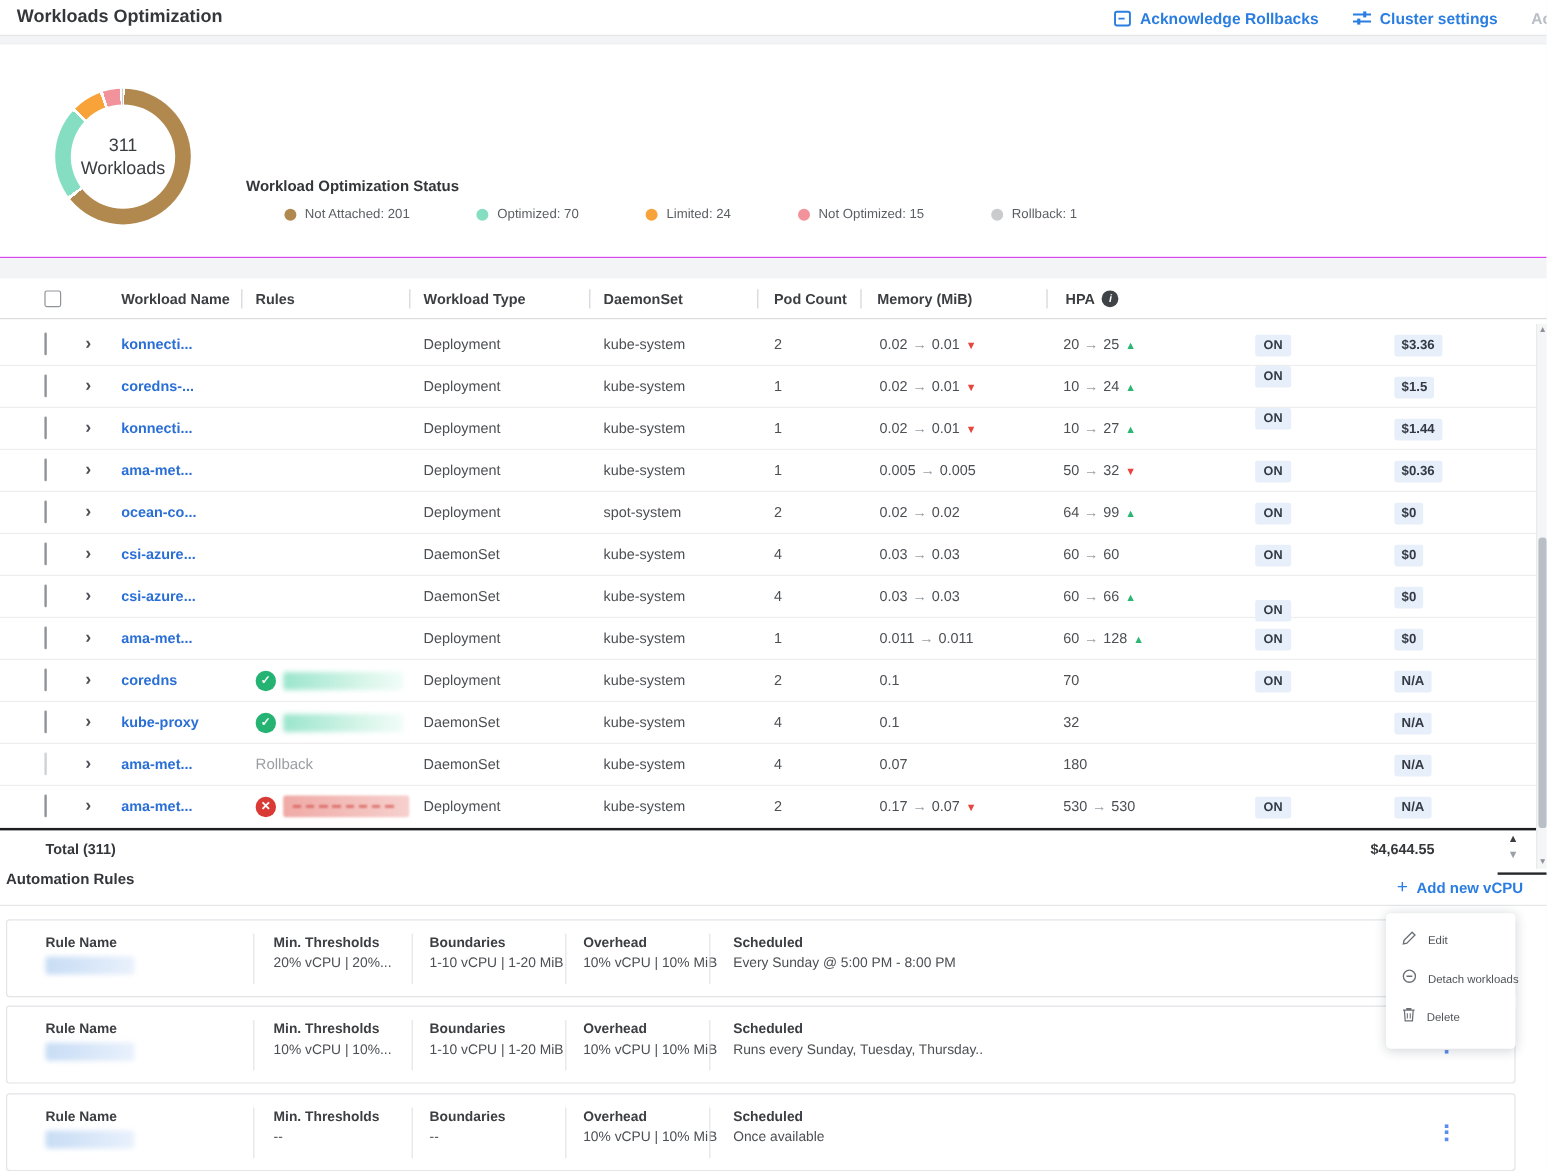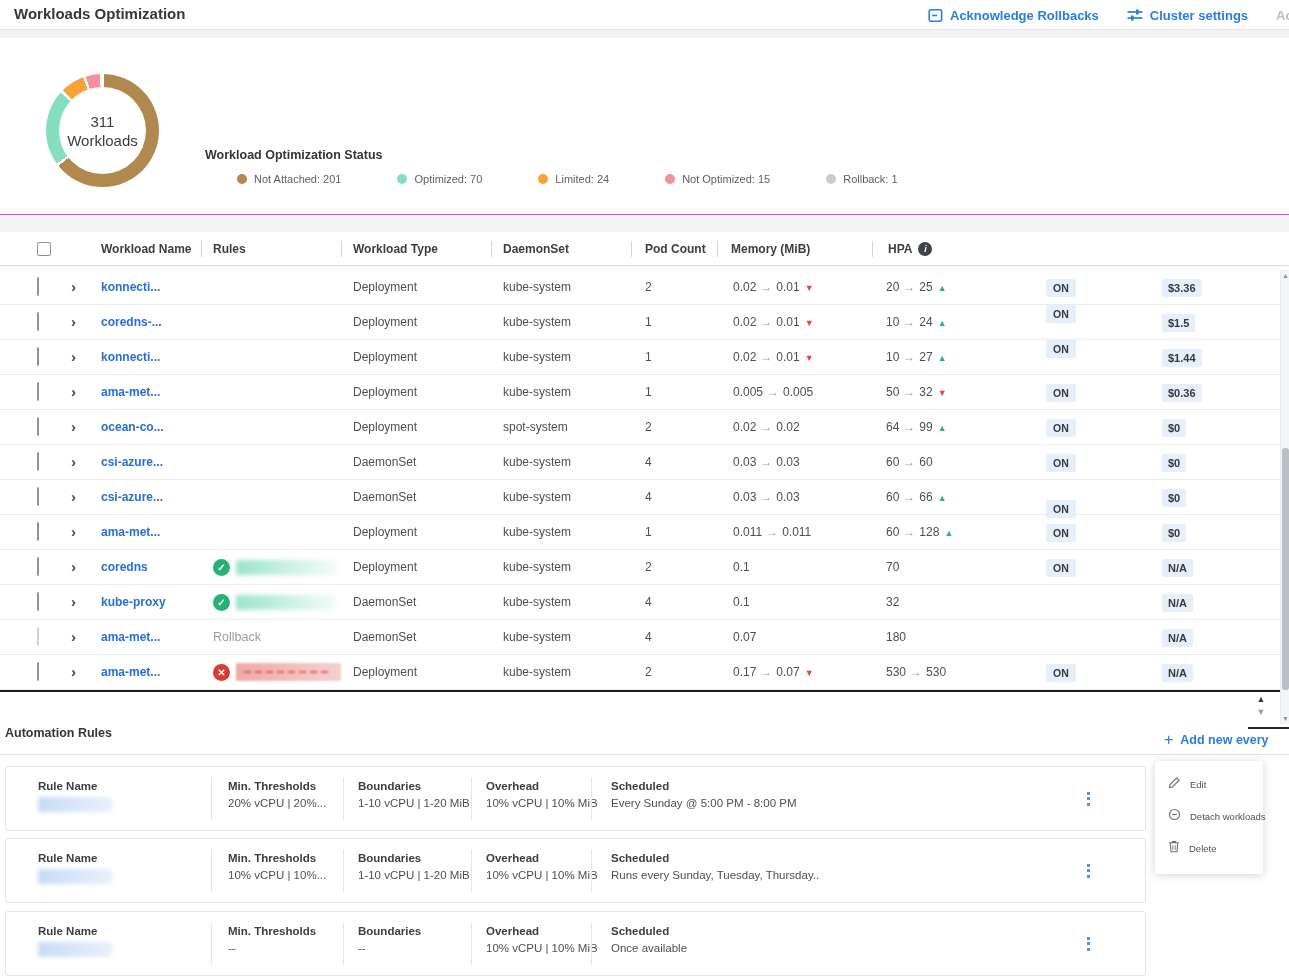--- a/index.html
+++ b/index.html
@@ -75,21 +75,21 @@
   .spin { position:absolute; left:1254px; width:14px; text-align:center; font-size:9px; color:#43474c; }
   .dark-seg { position:absolute; left:1248px; top:727px; width:41px; height:2px; background:#25282c; }
 
   
   .auto-heading { position:absolute; left:5px; top:494px; font-size:12.5px; font-weight:bold; color:#33363a; }
   .auto-line { position:absolute; left:0; top:522px; width:1289px; height:1px; background:#e4e6e8; }
   .add-rule { position:absolute; left:1164px; top:500px; display:flex; align-items:center; gap:7px; color:#2a7de1; cursor:pointer; background:none; border:none; font-family:inherit; }
   .add-rule .plus { font-size:16px; font-weight:normal; line-height:1; }
   .add-rule .lbl { font-size:12.5px; font-weight:bold; }
 
-  .rule-card { position:absolute; left:5px; width:1141px; height:65px; background:#fff; border:1px solid #e2e4e7; border-radius:3px; }
+  .rule-card { position:absolute; left:5px; width:1258px; height:65px; background:#fff; border:1px solid #e2e4e7; border-radius:3px; }
   .rc-col { position:absolute; top:13px; }
   .rc-label { font-size:11.5px; font-weight:bold; color:#3b3e42; }
   .rc-value { font-size:11.5px; color:#4c4f53; margin-top:5px; white-space:nowrap; }
   .rc-sep { position:absolute; top:11px; width:1px; height:42px; background:#e2e4e7; }
   .rc-namepill { width:74px; height:15px; border-radius:2px; margin-top:5px; filter:blur(2px);
     background:linear-gradient(90deg,#c7dcf5,#e9f1fc); }
   .kebab { position:absolute; right:52px; top:50%; transform:translateY(-50%); display:flex; flex-direction:column; gap:2.5px; cursor:pointer; padding:3px; }
   .kebab i { width:3px; height:3px; background:#5b8def; display:block; }
 
   
@@ -347,25 +347,29 @@
           <div class="cell">kube-system</div>
           <div class="cell cell-pods">2</div>
           <div class="cell cell-vcpu"><span>0.17</span><span class="arrow">→</span><span>0.07</span><span class="tri-down">▼</span></div>
           <div class="cell cell-mem"><span>530</span><span class="arrow">→</span><span>530</span></div>
           <div><span class="badge">ON</span></div>
           <div><span class="badge pot">N/A</span></div>
         </div>
       </div>
 
     <div class="table-bottom-line"></div>
+    <div class="total-row">
+      <span class="total-label">Total (311)</span>
+      <span class="total-value">$4,644.55</span>
+    </div>
 
     <div class="auto-heading">Automation Rules</div>
     <button class="add-rule">
       <span class="plus">+</span>
-      <span class="lbl">Add new every</span>
+      <span class="lbl">Add new vCPU</span>
     </button>
     <div class="auto-line"></div>
     <div id="rule-cards">
         <div class="rule-card" style="top: 534px;">
           <div class="rc-col" style="left:32px">
             <div class="rc-label">Rule Name</div>
             <div class="rc-namepill"></div>
           </div>
           <div class="rc-sep" style="left:205px"></div>
           <div class="rc-col" style="left:222px">

